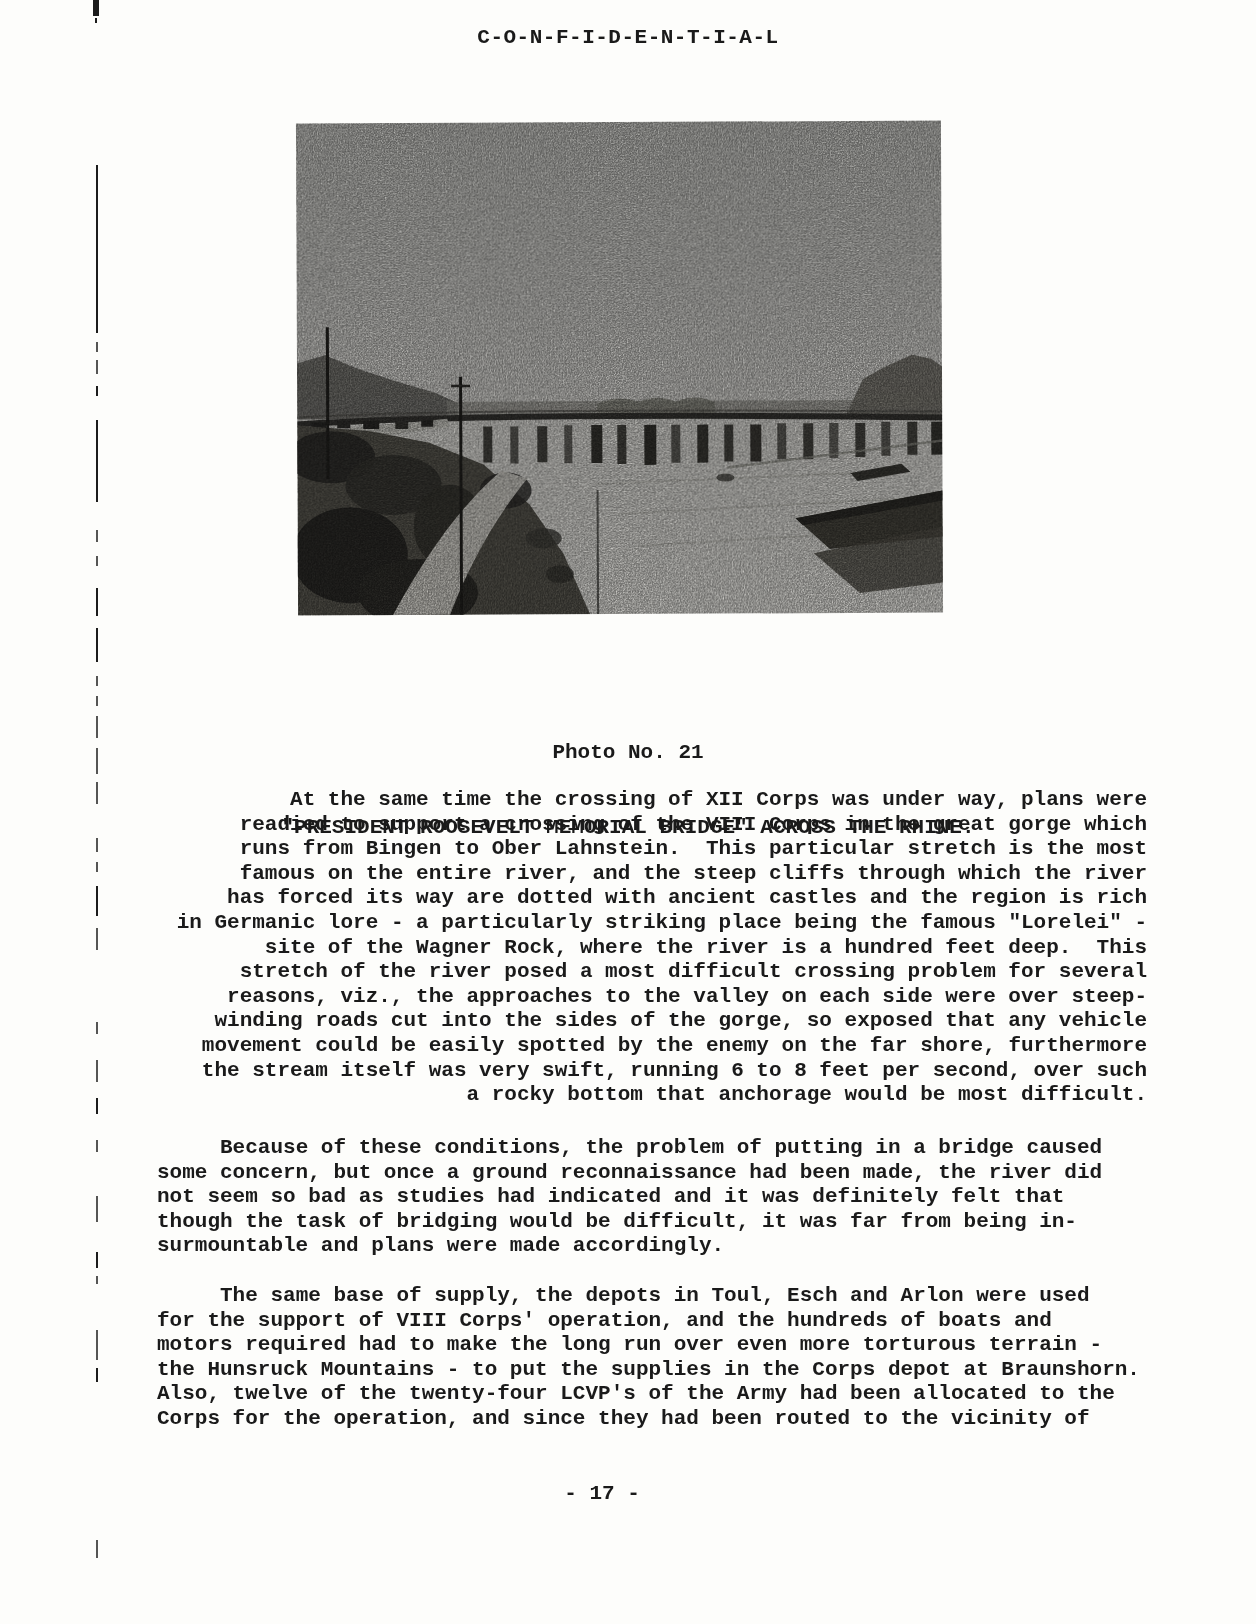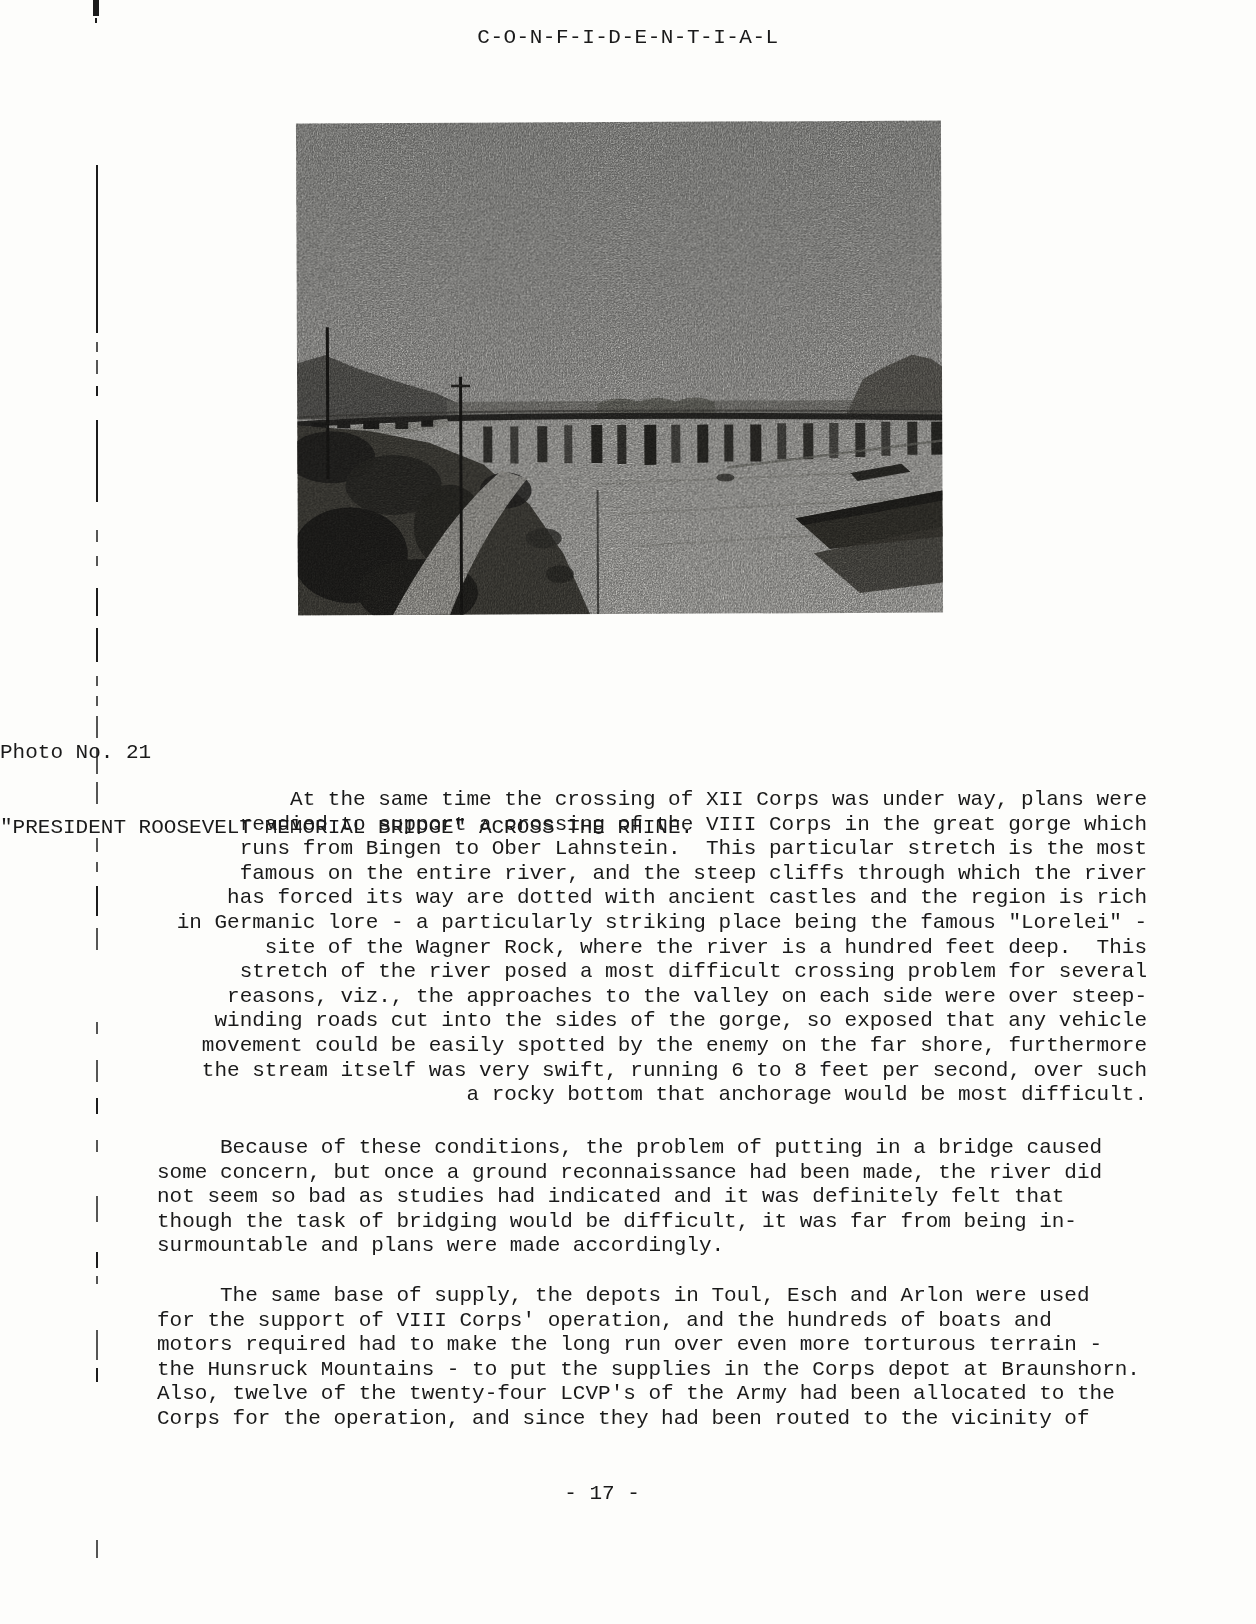--- a/index.html
+++ b/index.html
@@ -9,21 +9,21 @@
     font-family:"Liberation Mono","DejaVu Sans Mono",monospace;
   }
   .page {
     position:relative; width:1256px; height:1624px;
     background:#fdfdfb; overflow:hidden; color:#151515;
   }
 
   
   .typed {
     font-family:"Liberation Mono","DejaVu Sans Mono",monospace;
-    font-weight:normal;
+    font-weight:bold;
     color:#1a1a1a;
     white-space:pre-wrap;
   }
 
   .classification {
     position:absolute; top:26px; left:0; width:100%;
     text-align:center; font-size:21px; letter-spacing:0.5px;
   }
 
   .photo-frame {
@@ -33,21 +33,21 @@
   .photo-frame svg { display:block; width:100%; height:100%; }
   .halftone-overlay {
     position:absolute; inset:0;
     background-image:radial-gradient(#0000001c 0.8px, transparent 0.9px);
     background-size:3px 3px;
     pointer-events:none;
   }
 
   .caption {
     position:absolute; top:690px; left:0; width:1256px;
-    font-size:21px; line-height:25px;
+    text-align:center; font-size:21px; line-height:25px;
   }
 
   .para { position:absolute; left:157px; width:990px; font-size:21px; line-height:24.6px; }
   .para-1 { top:788px;text-align:right; }
   .para-2 { top:1136px; }
   .para-3 { top:1284px; }
 
   .page-number {
     position:absolute; top:1482px; left:0; width:1256px;
     text-align:center; font-size:21px;

